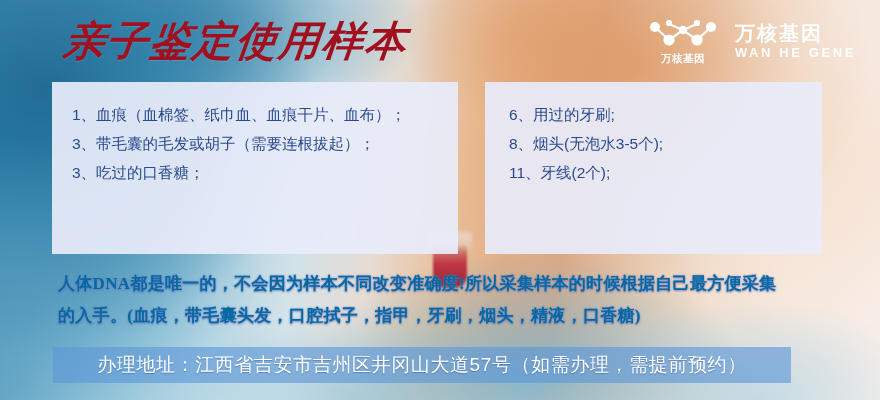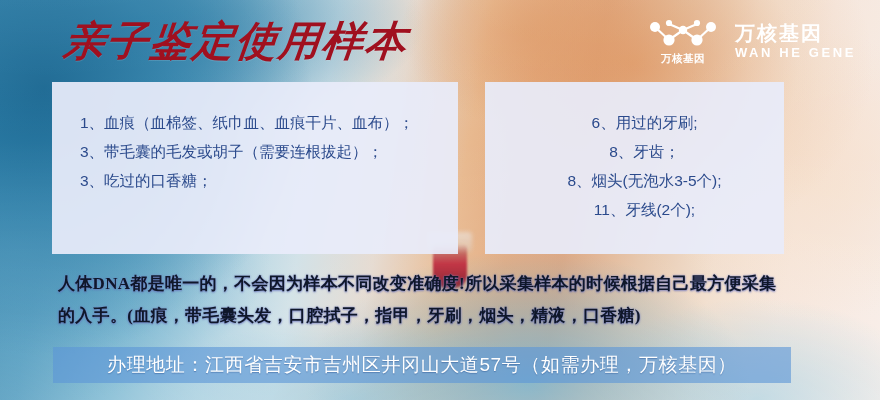--- a/index.html
+++ b/index.html
@@ -159,47 +159,46 @@
   }
   .panel-left {
     left: 52px;
     top: 82px;
     width: 406px;
     height: 172px;
   }
   .panel-right {
     left: 485px;
     top: 82px;
-    width: 299px;
+    width: 337px;
     height: 172px;
-    padding-left: 36px;
-    text-align: center;
+    padding-left: 20px;
   }
   .panel ul {
-    margin: 12px;
+    margin: 4px;
     padding: 0;
     list-style: none;
   }
   .panel li {
     font-size: 15.5px;
     color: #2b4a8c;
     line-height: 29px;
     white-space: nowrap;
   }
 
   
   .desc {
     position: absolute;
     left: 58px;
     top: 268px;
     width: 790px;
     font-family: "Liberation Serif", "DejaVu Serif", serif;
     font-size: 17px;
     font-weight: bold;
-    color: #0f172a;
+    color: #0369a1;
     line-height: 32px;
     letter-spacing: 0.3px;
     text-shadow:
       0 0 2px rgba(120,130,205,0.85),
       0 1px 2px rgba(90,100,180,0.65);
   }
 
   
   .address-bar {
     position: absolute;
@@ -270,28 +269,27 @@
     <ul>
       <li>1、血痕（血棉签、纸巾血、血痕干片、血布）；</li>
       <li>3、带毛囊的毛发或胡子（需要连根拔起）；</li>
       <li>3、吃过的口香糖；</li>
     </ul>
   </div>
 
   <div class="panel panel-right">
     <ul>
       <li>6、用过的牙刷;</li>
-      <li>8、牙齿；</li>
       <li>8、烟头(无泡水3-5个);</li>
       <li>11、牙线(2个);</li>
     </ul>
   </div>
 
   <div class="desc">
     <div>人体DNA都是唯一的，不会因为样本不同改变准确度!所以采集样本的时候根据自己最方便采集</div>
     <div>的入手。(血痕，带毛囊头发，口腔拭子，指甲，牙刷，烟头，精液，口香糖)</div>
   </div>
 
   <div class="address-bar">
-    <span class="address-text">办理地址：江西省吉安市吉州区井冈山大道57号（如需办理，万核基因）</span>
+    <span class="address-text">办理地址：江西省吉安市吉州区井冈山大道57号（如需办理，需提前预约）</span>
   </div>
 
 </div>
 
 </body></html>

